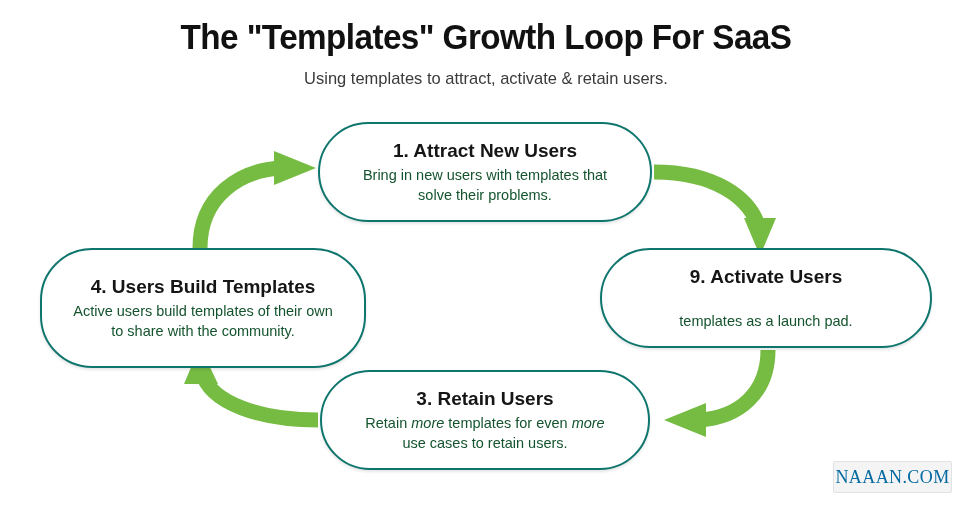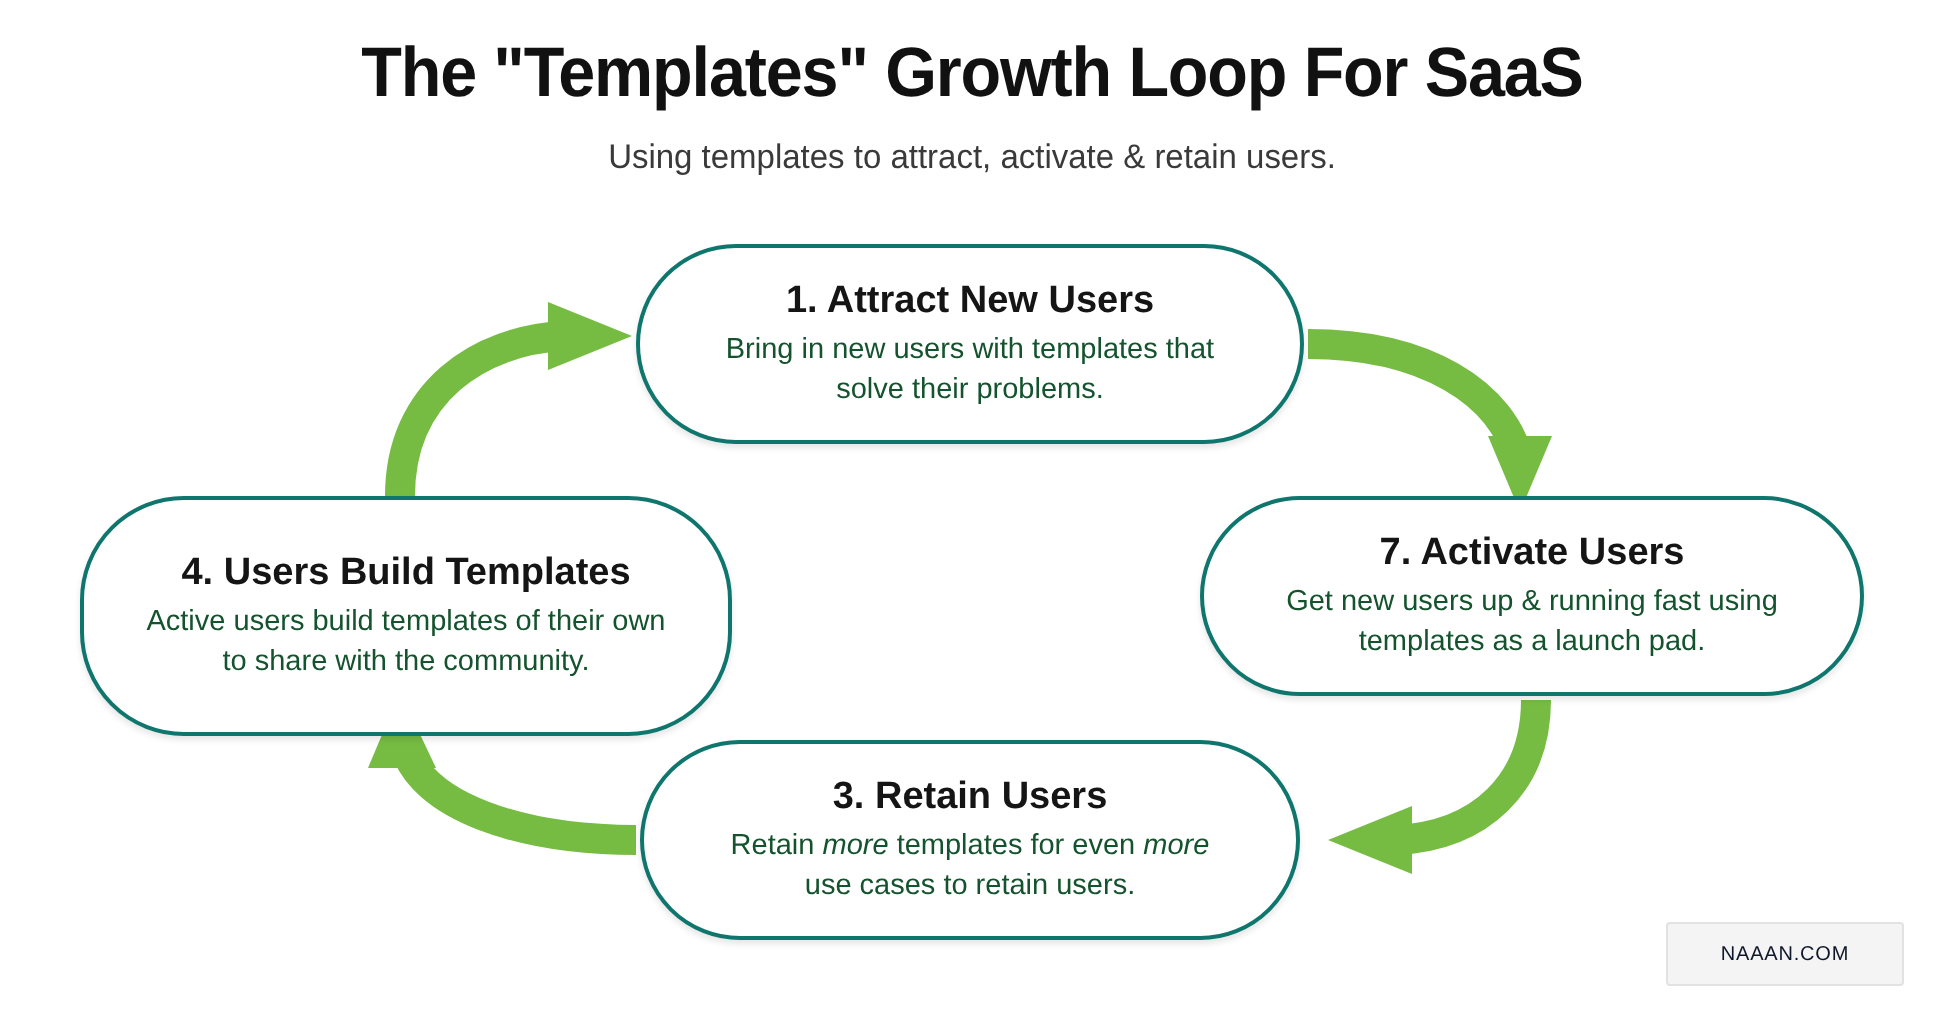--- a/index.html
+++ b/index.html
@@ -105,25 +105,25 @@
     width: 117px;
     height: 30px;
     border: 1px solid #e2e2e2;
     border-radius: 2px;
     background: #f4f4f4;
     display: flex;
     align-items: center;
     justify-content: center;
   }
   #watermark-text {
-    font-family: Liberation Sans, sans-serif;
-    font-size: 10px;
+    font-family: Liberation Serif, serif;
+    font-size: 18px;
     font-weight: normal;
     letter-spacing: 0.4px;
-    color: #0f172a;
+    color: #0369a1;
   }
 </style>
 </head>
 <body>
 
 <div id="canvas">
 
   <div id="header">
     <h1 id="title">The "Templates" Growth Loop For SaaS</h1>
     <p id="subtitle">Using templates to attract, activate &amp; retain users.</p>
@@ -154,23 +154,23 @@
 
   <div class="node" id="node-1">
     <div class="node-title">1. Attract New Users</div>
     <div class="node-desc">
       <span>Bring in new users with templates that</span><br>
       <span>solve their problems.</span>
     </div>
   </div>
 
   <div class="node" id="node-2">
-    <div class="node-title">7. Activate Users</div>
+    <div class="node-title">9. Activate Users</div>
     <div class="node-desc">
-      <span>Get new users up &amp; running fast using</span><br>
+      <br>
       <span>templates as a launch pad.</span>
     </div>
   </div>
 
   <div class="node" id="node-3">
     <div class="node-title">3. Retain Users</div>
     <div class="node-desc">
       <span>Retain </span><em>more</em><span> templates for even </span><em>more</em><br>
       <span>use cases to retain users.</span>
     </div>

